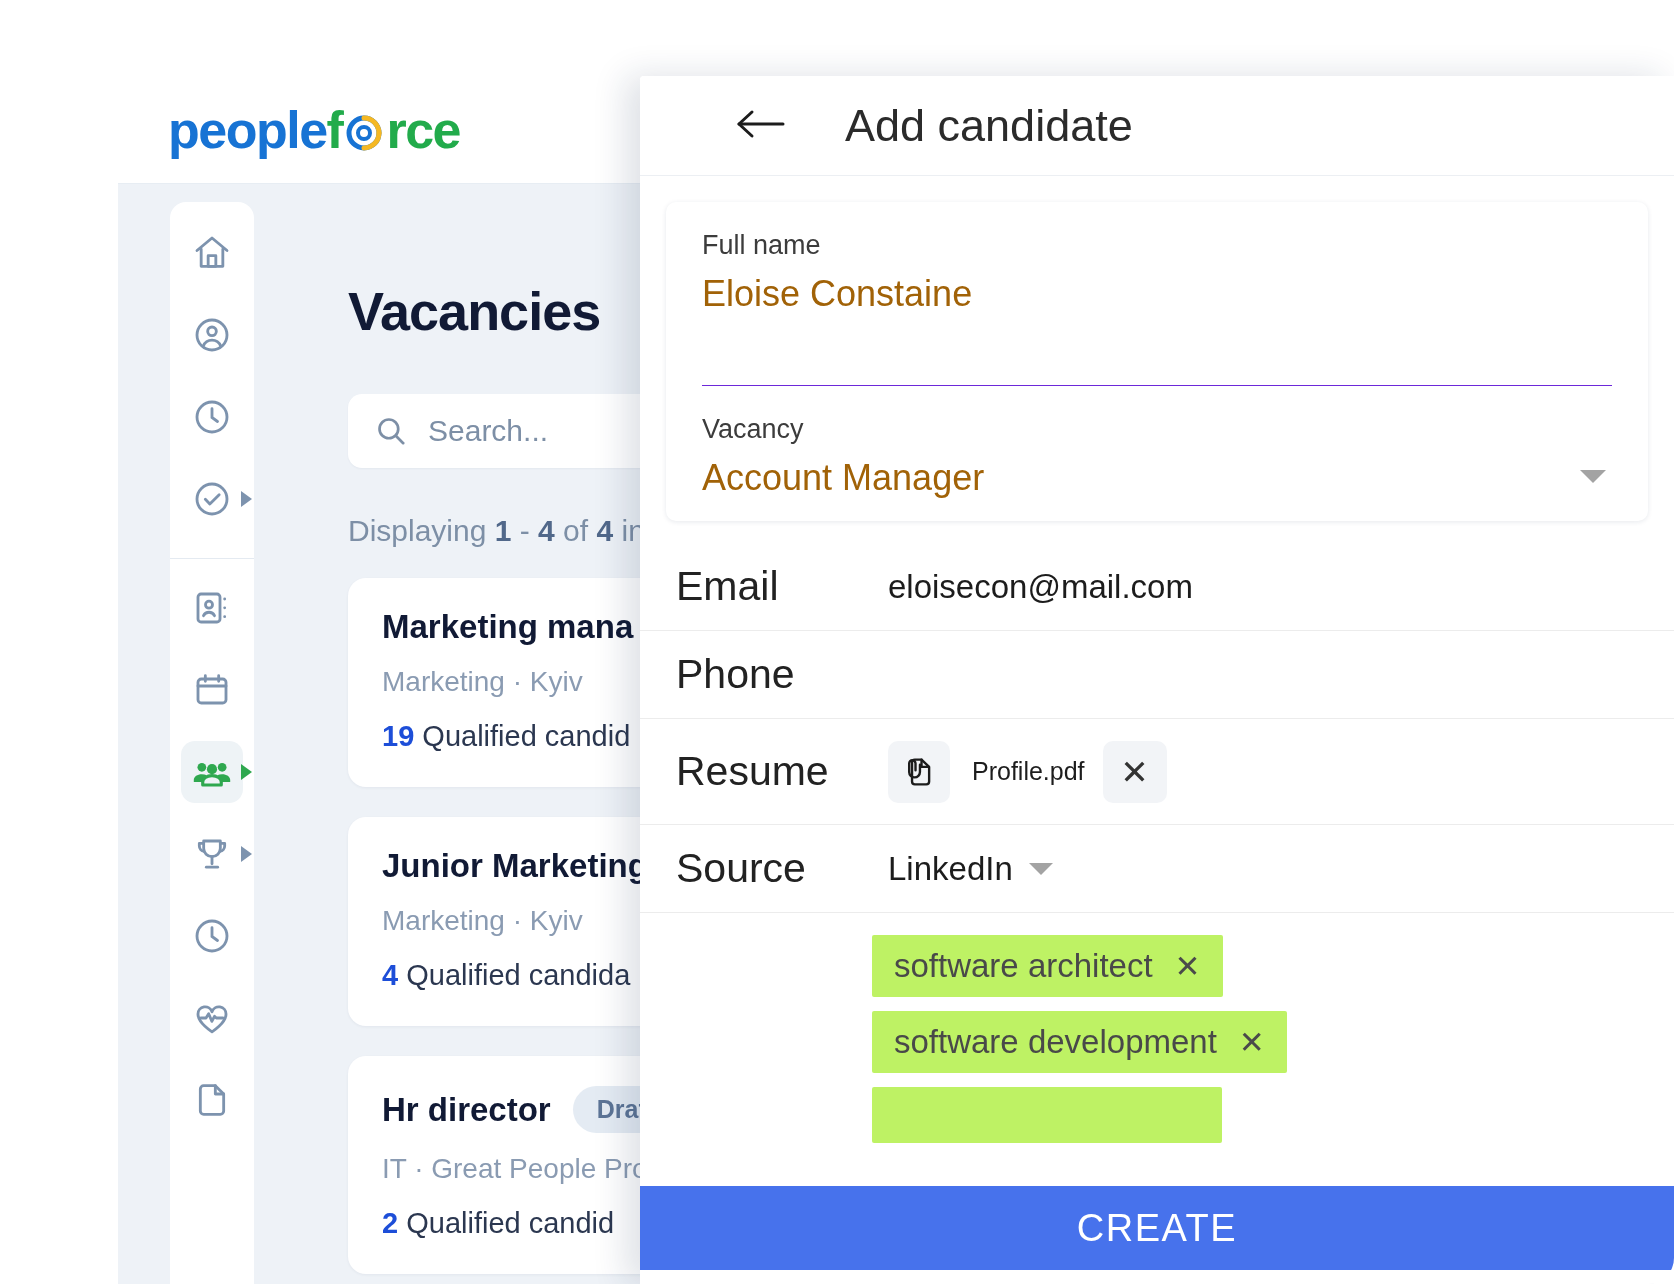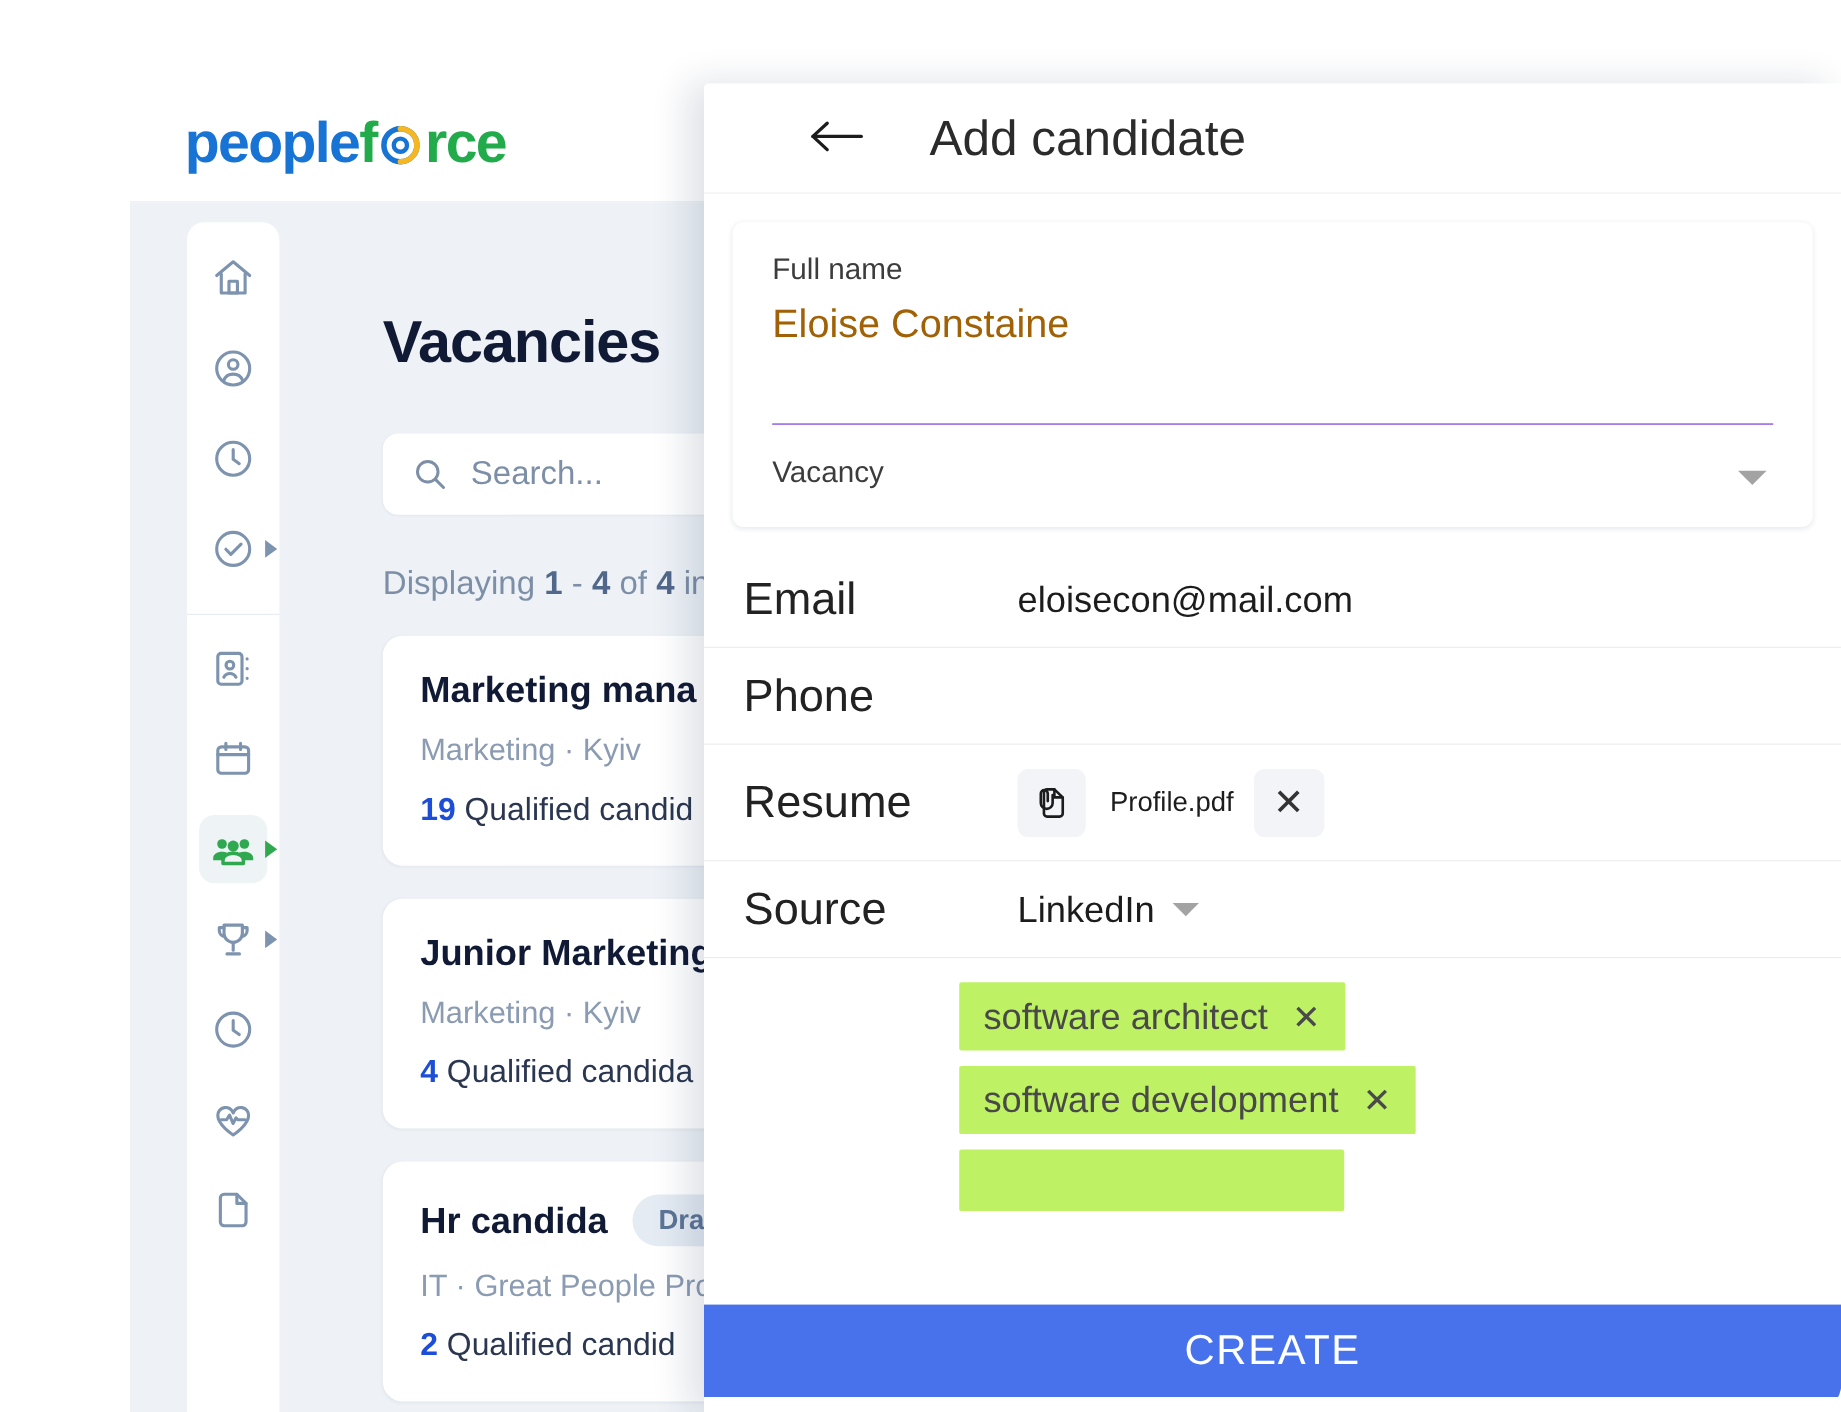--- a/index.html
+++ b/index.html
@@ -214,21 +214,21 @@
     min-height: 88px;
     padding: 0 36px;
     border-bottom: 1px solid #ececec;
   }
   .row-label {
     width: 212px; flex: none;
     font-size: 41px; color: #222;
   }
   .row-value {
     font-size: 33px; color: #1c1c1c;
-    display: flex; align-items: center; margin-left: 37px;
+    display: flex; align-items: center;
   }
   .row.tall { min-height: 106px; }
 
   .file-chip { display: flex; align-items: center; }
   .chip-box {
     width: 62px; height: 62px;
     background: #f2f4f7; border-radius: 10px;
     display: flex; align-items: center; justify-content: center;
   }
   .file-name { margin: 0 18px 0 22px; font-size: 25px; color: #1d1d1d; }
@@ -440,21 +440,21 @@
         <div class="vac-card">
           <div class="vac-title-row">
             <span class="vac-title">Junior Marketing</span>
           </div>
           <div class="vac-sub">Marketing · Kyiv</div>
           <div class="vac-count"><b>4</b><span> Qualified candida</span></div>
         </div>
 
         <div class="vac-card">
           <div class="vac-title-row">
-            <span class="vac-title">Hr candida</span>
+            <span class="vac-title">Hr director</span>
             <span class="badge">Draft</span>
           </div>
           <div class="vac-sub">IT · Great People Proje</div>
           <div class="vac-count"><b>2</b><span> Qualified candid</span></div>
         </div>
 
       </div>
     </div>
   </div>
 
@@ -474,20 +474,21 @@
 
     <div class="panel-body">
 
       <div class="field-card">
         <div class="fc-field">
           <div class="fc-label">Full name</div>
           <input class="fc-value" value="Eloise Constaine" style="">
         </div>
         <div class="fc-field">
           <div class="fc-label">Vacancy</div>
+          <input class="fc-value" value="Account Manager" style="">
           <span class="fc-caret"></span>
         </div>
       </div>
 
       <div class="rows">
 
         <div class="row">
           <div class="row-label">Email</div>
           <div class="row-value">eloisecon@mail.com</div>
         </div>

